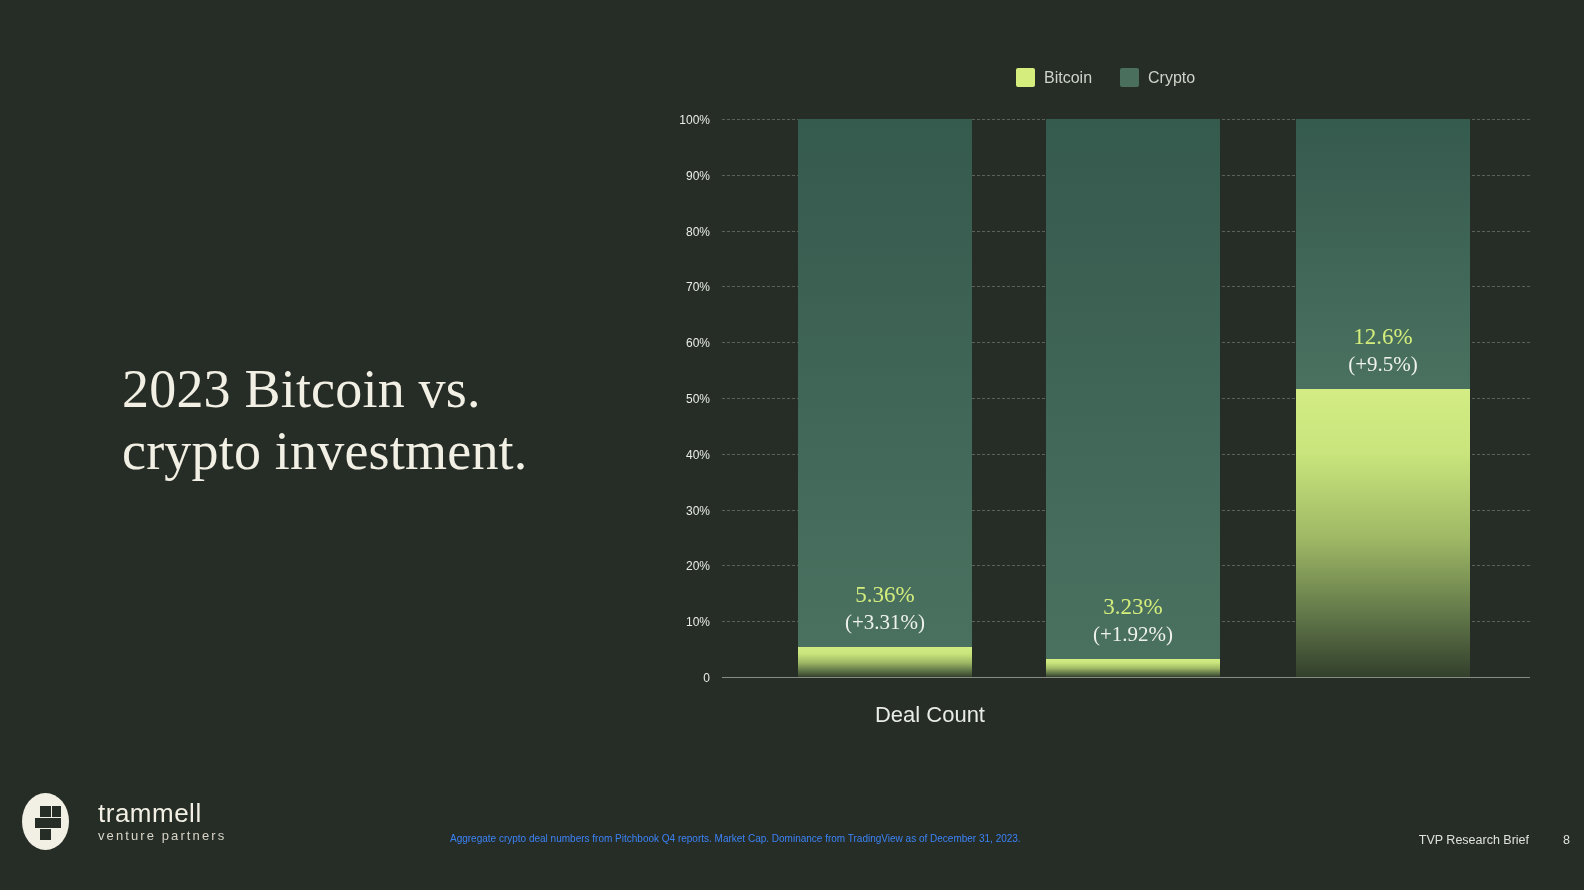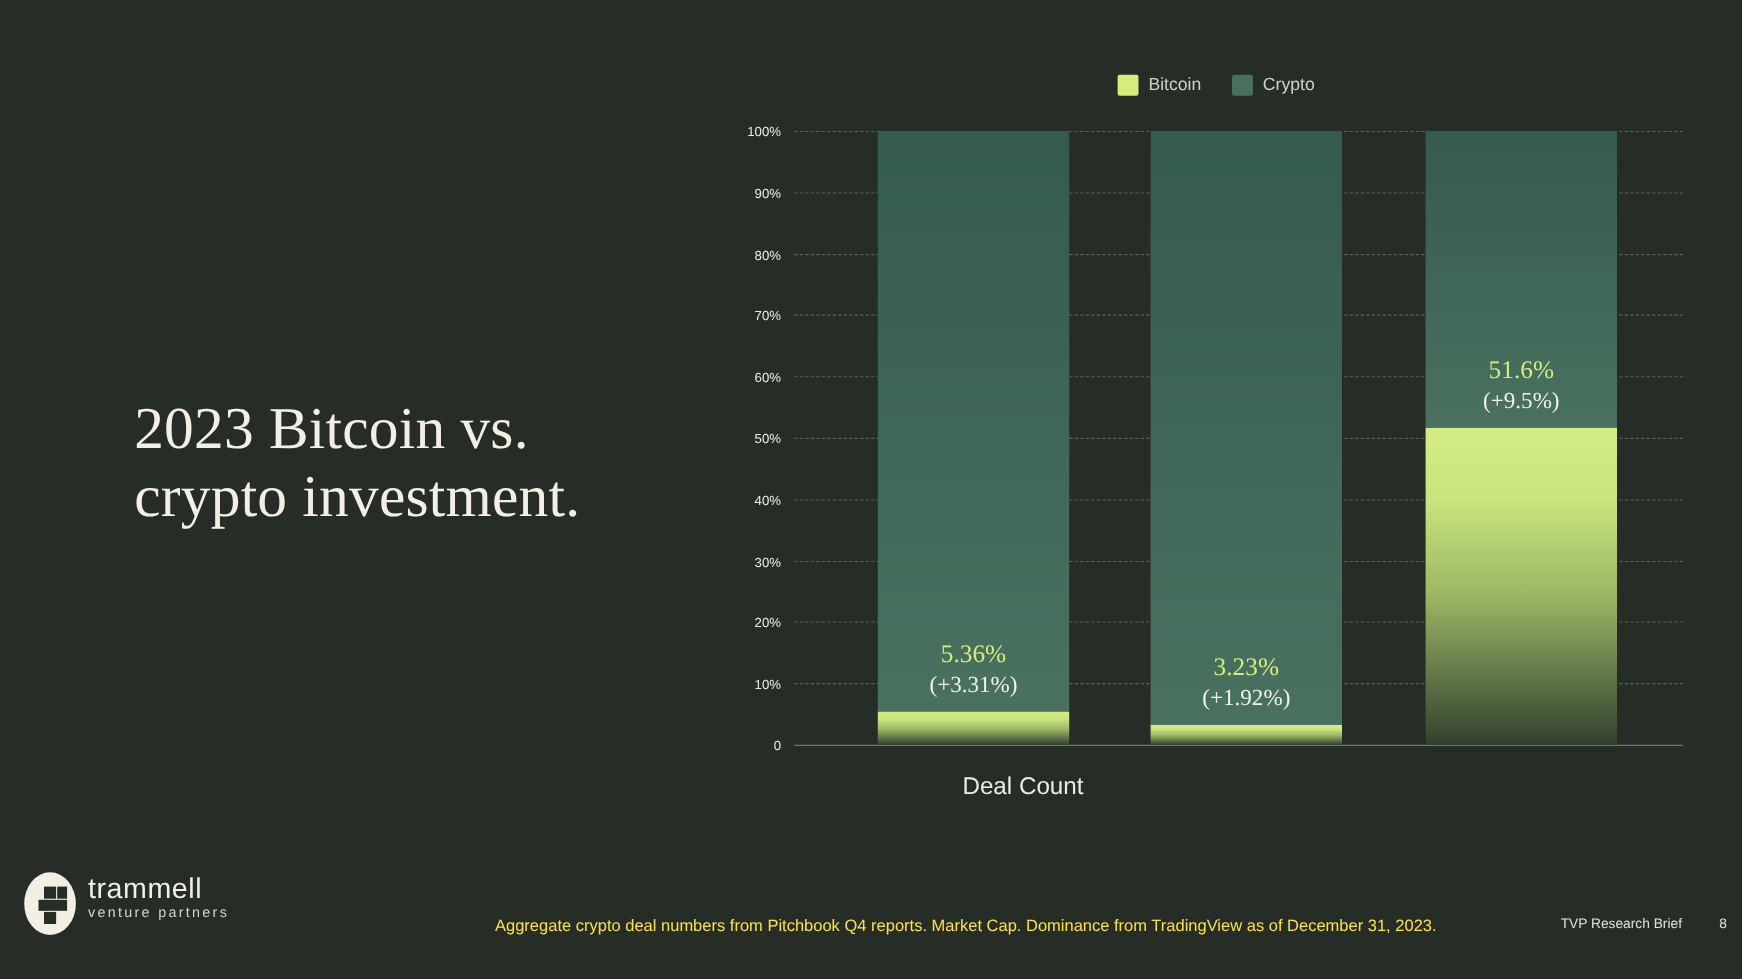--- a/index.html
+++ b/index.html
@@ -121,42 +121,42 @@
     font-size:22px;
     color:#e9ece7;
     line-height:32px;
     top:22px;
   }
 
   
   .logo {
     position:absolute;
     left:22px; top:793px;
-    display:flex; align-items:flex-start; gap:11px;
+    display:flex; align-items:center; gap:29px;
   }
   .logo-mark {
     width:47px; height:57px;
     border-radius:50%;
     background:#f2efe4;
     position:relative;
     flex:none;
   }
   .logo-text { display:flex; flex-direction:column; }
   .logo-name {
     font-size:26px; color:#f2efe4; line-height:28px; letter-spacing:0.5px;
   }
   .logo-sub {
     font-size:13px; color:#d8d5c8; line-height:18px; letter-spacing:2.1px;
   }
 
   .footnote {
     position:absolute;
     left:450px; top:833px;
-    font-size:15px;
-    color:#fde047;
+    font-size:10px;
+    color:#3b82f6;
     white-space:nowrap;
   }
   .foot-right {
     position:absolute;
     right:14px; top:833px;
     display:flex; align-items:center; gap:34px;
     font-size:12.5px;
     color:#dfe2dc;
   }
 </style>
@@ -232,21 +232,21 @@
             <div class="seg seg-bitcoin" style="bottom: 0px; height: 3.23%;"></div>
             <div class="bar-labels" style="bottom: calc(3.23% + 12px);">
               <div class="bar-value">3.23%</div>
               <div class="bar-delta">(+1.92%)</div>
             </div>
           </div>
           <div class="bar-group" style="left: 574px;">
             <div class="seg seg-crypto" style="bottom: 51.6%; height: 48.4%;"></div>
             <div class="seg seg-bitcoin" style="bottom: 0px; height: 51.6%;"></div>
             <div class="bar-labels" style="bottom: calc(51.6% + 12px);">
-              <div class="bar-value">51.6%</div>
+              <div class="bar-value">12.6%</div>
               <div class="bar-delta">(+9.5%)</div>
             </div>
           </div>
         </div>
     </div>
     <div class="cat-labels" id="cat-labels">
         <div class="cat" style="left: 63px;">
           <div>Deal Count</div>
         </div>
       </div>

